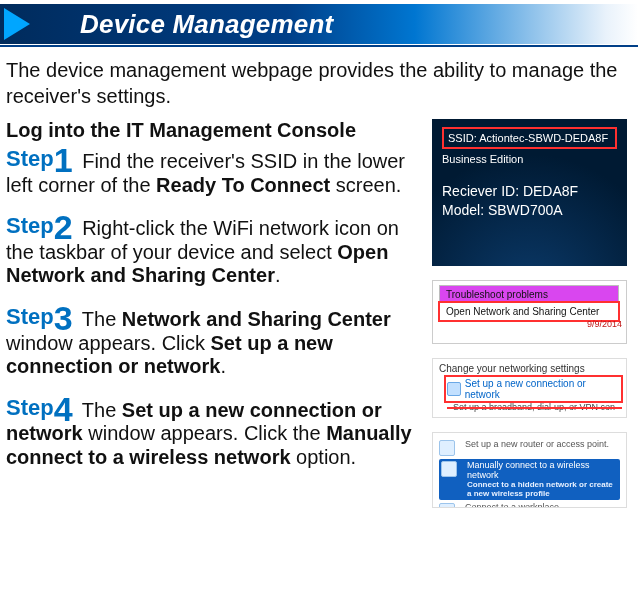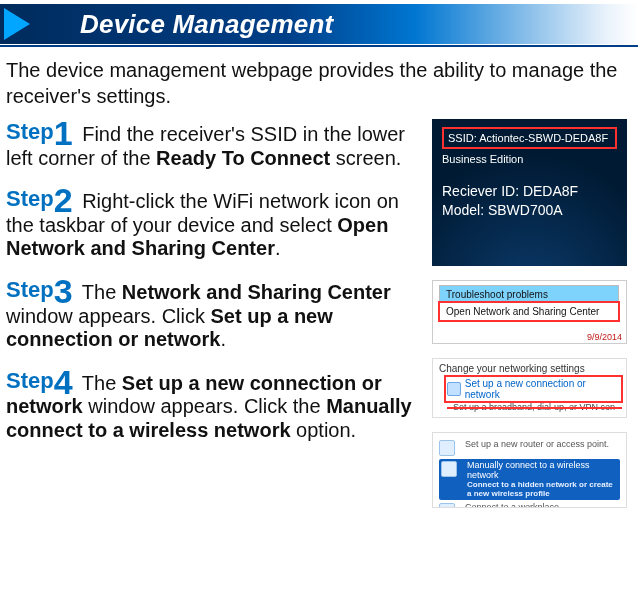--- a/index.html
+++ b/index.html
@@ -76,24 +76,24 @@
     border: 2px solid #ff3030;
     padding: 3px 4px;
     font-size: 11px;
     margin-bottom: 4px;
   }
   .biz { font-size: 11px; margin-top: 2px; margin-bottom: 18px; }
   .recv, .model { font-size: 14px; margin-top: 3px; }
 
   
   .shot2 { height: 64px; position: relative; }
-  .ctx { position: absolute; left: 6px; top: 4px; width: 180px; background: #7dd3fc; border: 1px solid #bdbdbd; font-size: 10px; }
+  .ctx { position: absolute; left: 6px; top: 4px; width: 180px; background: #d946ef; border: 1px solid #bdbdbd; font-size: 10px; }
   .ctx .row { padding: 3px 6px; }
   .ctx .hl { background: #fff; outline: 2px solid #ff3030; }
-  .tray { position: absolute; bottom: 1px; right: 4px; font-size: 9px; color: #c01818; }
+  .tray { position: absolute; bottom: 14px; right: 4px; font-size: 9px; color: #c01818; }
 
   
   .shot3 { height: 60px; padding: 4px 6px; border-color: #ddd; }
   .sh3-title { font-size: 10px; color: #333; margin-bottom: 4px; }
   .link-row { display: flex; align-items: center; gap: 4px; margin: 2px 0 2px 8px; }
   .link-row .ico { width: 14px; height: 14px; background: #c2e0ff; border: 1px solid #6aa8e6; border-radius: 2px; }
   .link-row .lnk { color: #0064c8; font-size: 10px; }
   .red-strike { position: relative; font-size: 9px; color: #444; margin-left: 14px; margin-top: 2px; }
   .red-strike::after {
     content: ""; position: absolute; left: -6px; right: -2px; top: 50%; height: 2px; background: #ff3030;
@@ -117,20 +117,21 @@
   <div class="arrow"></div>
   <div class="banner-title">Device Management</div>
 </div>
 <div class="hr"></div>
 
 <div class="content">
   <p class="intro">The device management webpage provides the ability to manage the receiver's settings.</p>
 
   <div class="columns">
     <div class="left">
+      <p class="subhead">Log into the IT Management Console</p>
 
       <p class="step-block">
         <span class="step-label">Step</span><span class="step-num">1</span><span> Find the receiver's SSID in the lower left corner of the </span><b>Ready To Con­nect</b><span> screen.</span>
       </p>
 
       <p class="step-block">
         <span class="step-label">Step</span><span class="step-num">2</span><span> Right-click the WiFi network icon on the taskbar of your device and select </span><b>Open Network and Sharing Center</b><span>.</span>
       </p>
 
       <p class="step-block">

